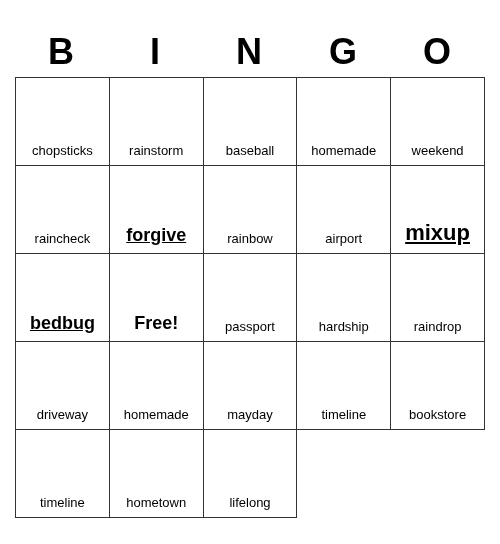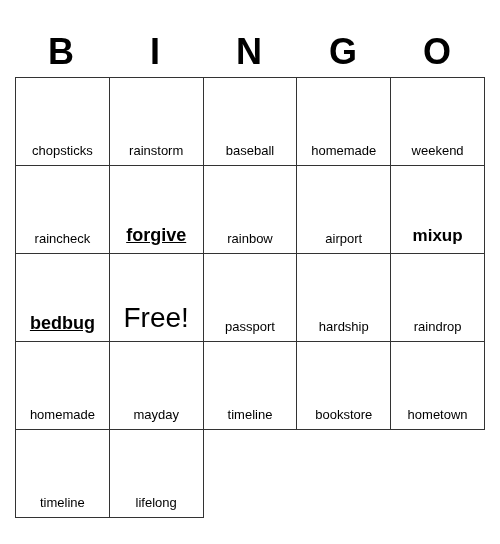--- a/index.html
+++ b/index.html
@@ -54,27 +54,28 @@
       text-align: center;
       padding: 6px 4px;
     }
 
     .cell-text {
       font-size: 13px;
       line-height: 1.2;
     }
 
     .cell-text.large {
-      font-size: 28px;
-      font-weight: normal;
+      font-size: 18px;
+      font-weight: bold;
     }
 
     .cell-text.medium-large {
-      font-size: 17px;
+      font-size: 22px;
       font-weight: bold;
+      text-decoration: underline;
     }
 
     .cell-text.medium {
       font-size: 18px;
       font-weight: bold;
       text-decoration: underline;
     }
   </style>
 </head>
 <body>
@@ -127,34 +128,37 @@
       <div class="bingo-cell">
         <span class="cell-text">passport</span>
       </div>
       <div class="bingo-cell">
         <span class="cell-text">hardship</span>
       </div>
       <div class="bingo-cell">
         <span class="cell-text">raindrop</span>
       </div>
       <div class="bingo-cell">
+        <span class="cell-text">driveway</span>
+      </div>
+      <div class="bingo-cell">
         <span class="cell-text">homemade</span>
       </div>
       <div class="bingo-cell">
         <span class="cell-text">mayday</span>
       </div>
       <div class="bingo-cell">
         <span class="cell-text">timeline</span>
       </div>
       <div class="bingo-cell">
         <span class="cell-text">bookstore</span>
       </div>
       <div class="bingo-cell">
-        <span class="cell-text">hometown</span>
+        <span class="cell-text">timeline</span>
       </div>
       <div class="bingo-cell">
-        <span class="cell-text">timeline</span>
+        <span class="cell-text">hometown</span>
       </div>
       <div class="bingo-cell">
         <span class="cell-text">lifelong</span>
       </div>
     </div>
 </div>
 
 </body></html>

